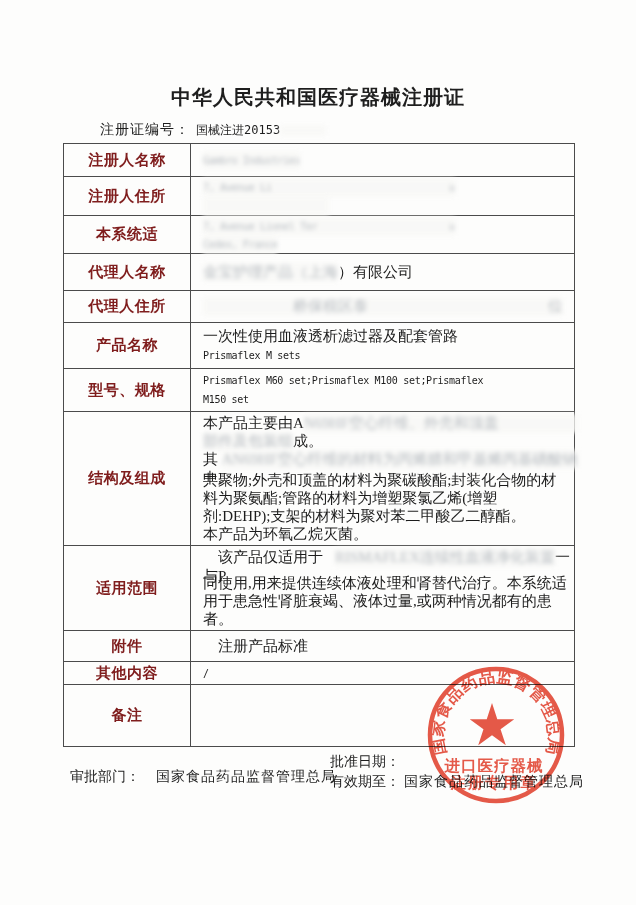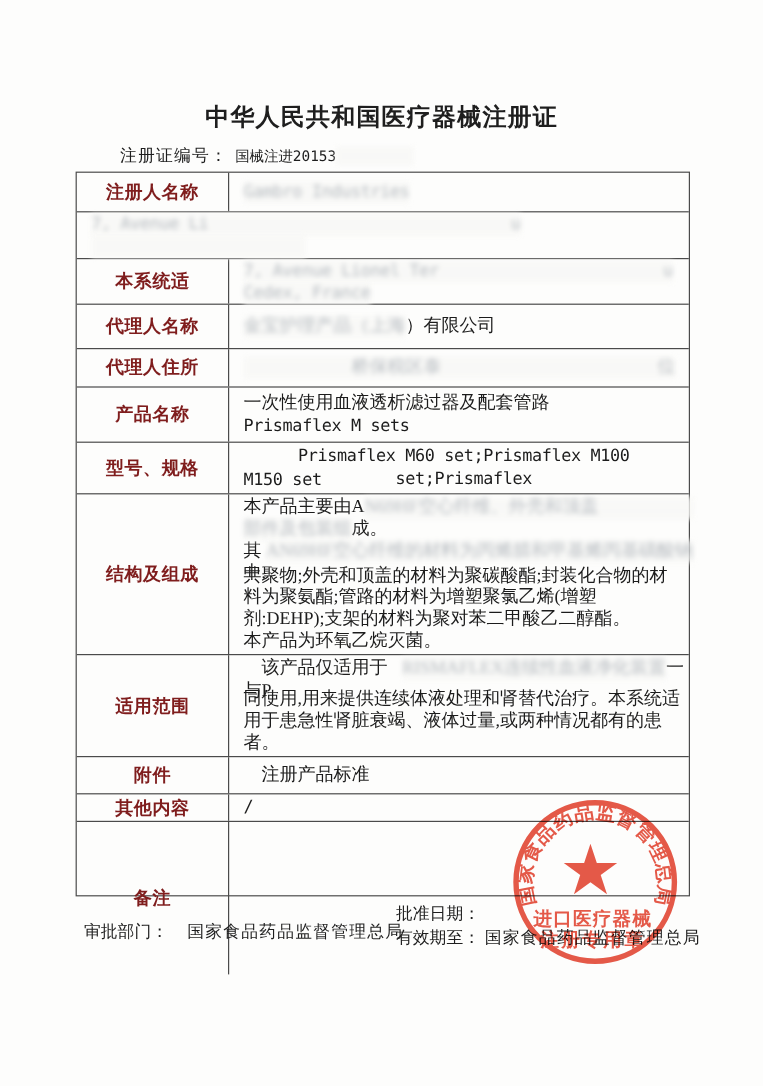--- a/index.html
+++ b/index.html
@@ -19,35 +19,35 @@
     font-size:14px;display:flex;align-items:center;
   }
   .certno-line .lbl{letter-spacing:1px;}
   .certno-line .val{font-family:"DejaVu Sans Mono",monospace;font-size:12px;margin-left:6px;}
   .cert-table{
     position:absolute;left:63px;top:143px;width:512px;
     border:1px solid #4b4b4b;box-sizing:border-box;
     background:transparent;
   }
   .trow{display:flex;border-bottom:1px solid #4b4b4b;box-sizing:border-box;}
-  .trow:last-child{border-bottom:none;flex-direction:column;}
+  .trow:last-child{border-bottom:none;}
   .cell{box-sizing:border-box;}
   .cell.lab{
     width:127px;flex:0 0 127px;border-right:1px solid #4b4b4b;
     display:flex;align-items:center;justify-content:center;
     font-family:"Liberation Sans","DejaVu Sans",sans-serif;
     font-size:15px;font-weight:600;letter-spacing:0.5px;color:#7f1d1d;
   }
   .cell.val{
     flex:1;padding:2px 4px 2px 12px;
     display:flex;flex-direction:column;justify-content:center;
     font-size:15px;line-height:19px;color:#1c1c1c;
   }
   .line{display:flex;align-items:baseline;min-height:18px;}
-  .mono{font-family:"DejaVu Sans Mono","Liberation Mono",monospace;font-size:14px;letter-spacing:-0.3px;}
+  .mono{font-family:"DejaVu Sans Mono","Liberation Mono",monospace;font-size:10px;letter-spacing:-0.3px;}
   .redact{
     color:#a7adb4;background:#f8f8f6;
     filter:blur(2px);opacity:.8;white-space:pre;
   }
   .grow{flex:1;}
   .lh20{line-height:20.5px;}
   .lh21{line-height:21px;text-align:center;}
   .footer{position:absolute;left:0;top:0;width:636px;height:905px;pointer-events:none;font-size:14px;}
   .f-left{position:absolute;left:70px;top:768px;display:flex;}
   .f-left .fv{margin-left:16px;letter-spacing:1px;}
@@ -77,20 +77,21 @@
     <div class="trow" style="height:33px">
       <div class="cell lab">注册人名称</div>
       <div class="cell val">
         <div class="line">
             <span class="mono redact">Gambro Industries</span>
           </div>
       </div>
     </div>
 
     <div class="trow" style="height:39px">
+      <div class="cell lab">注册人住所</div>
       <div class="cell val">
         <div class="line">
             <span class="mono redact">7, Avenue Li                               u</span>
           </div>
         <div class="line">
             <span class="mono redact">                      </span>
           </div>
       </div>
     </div>
 

